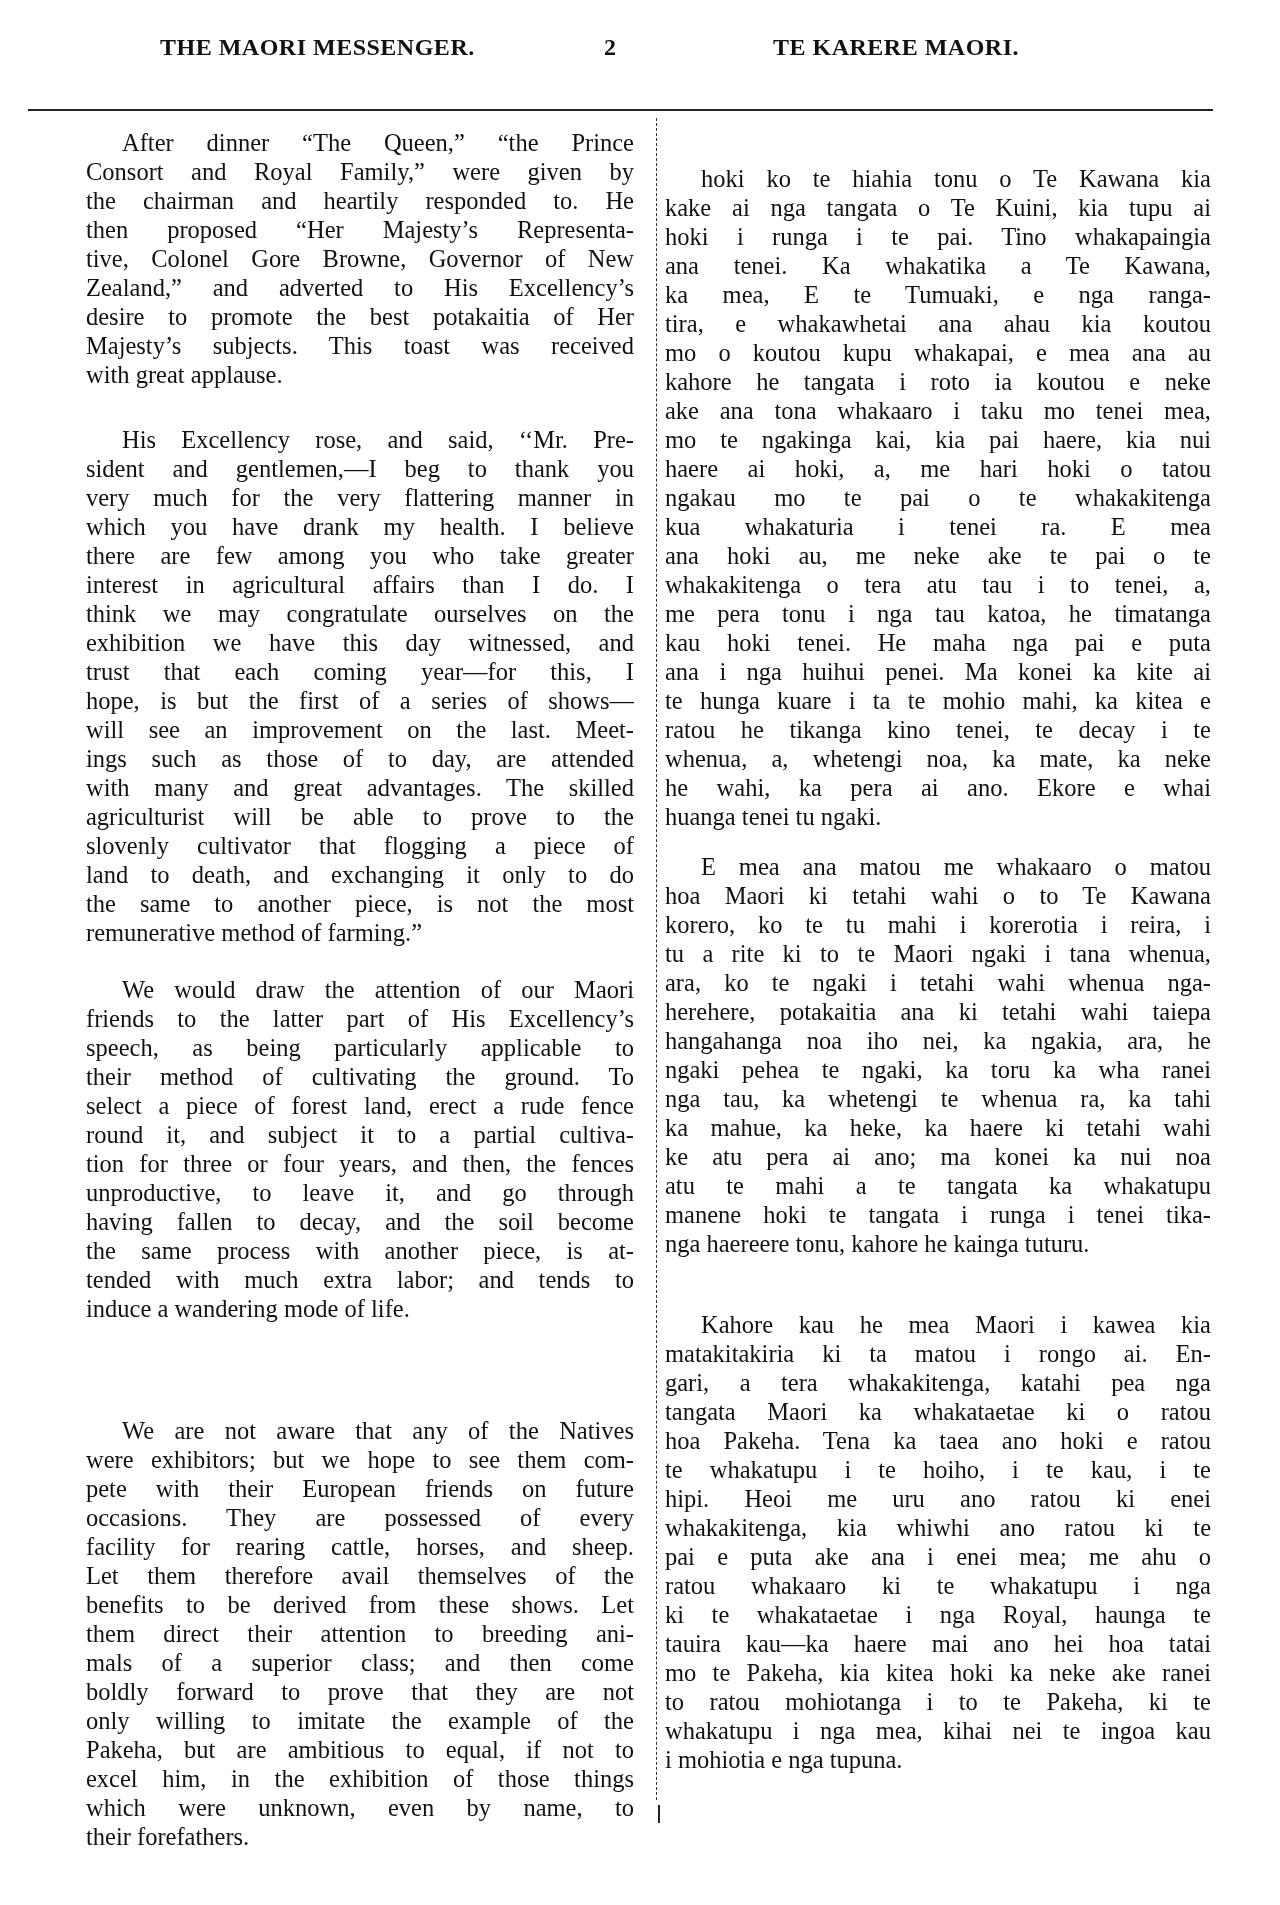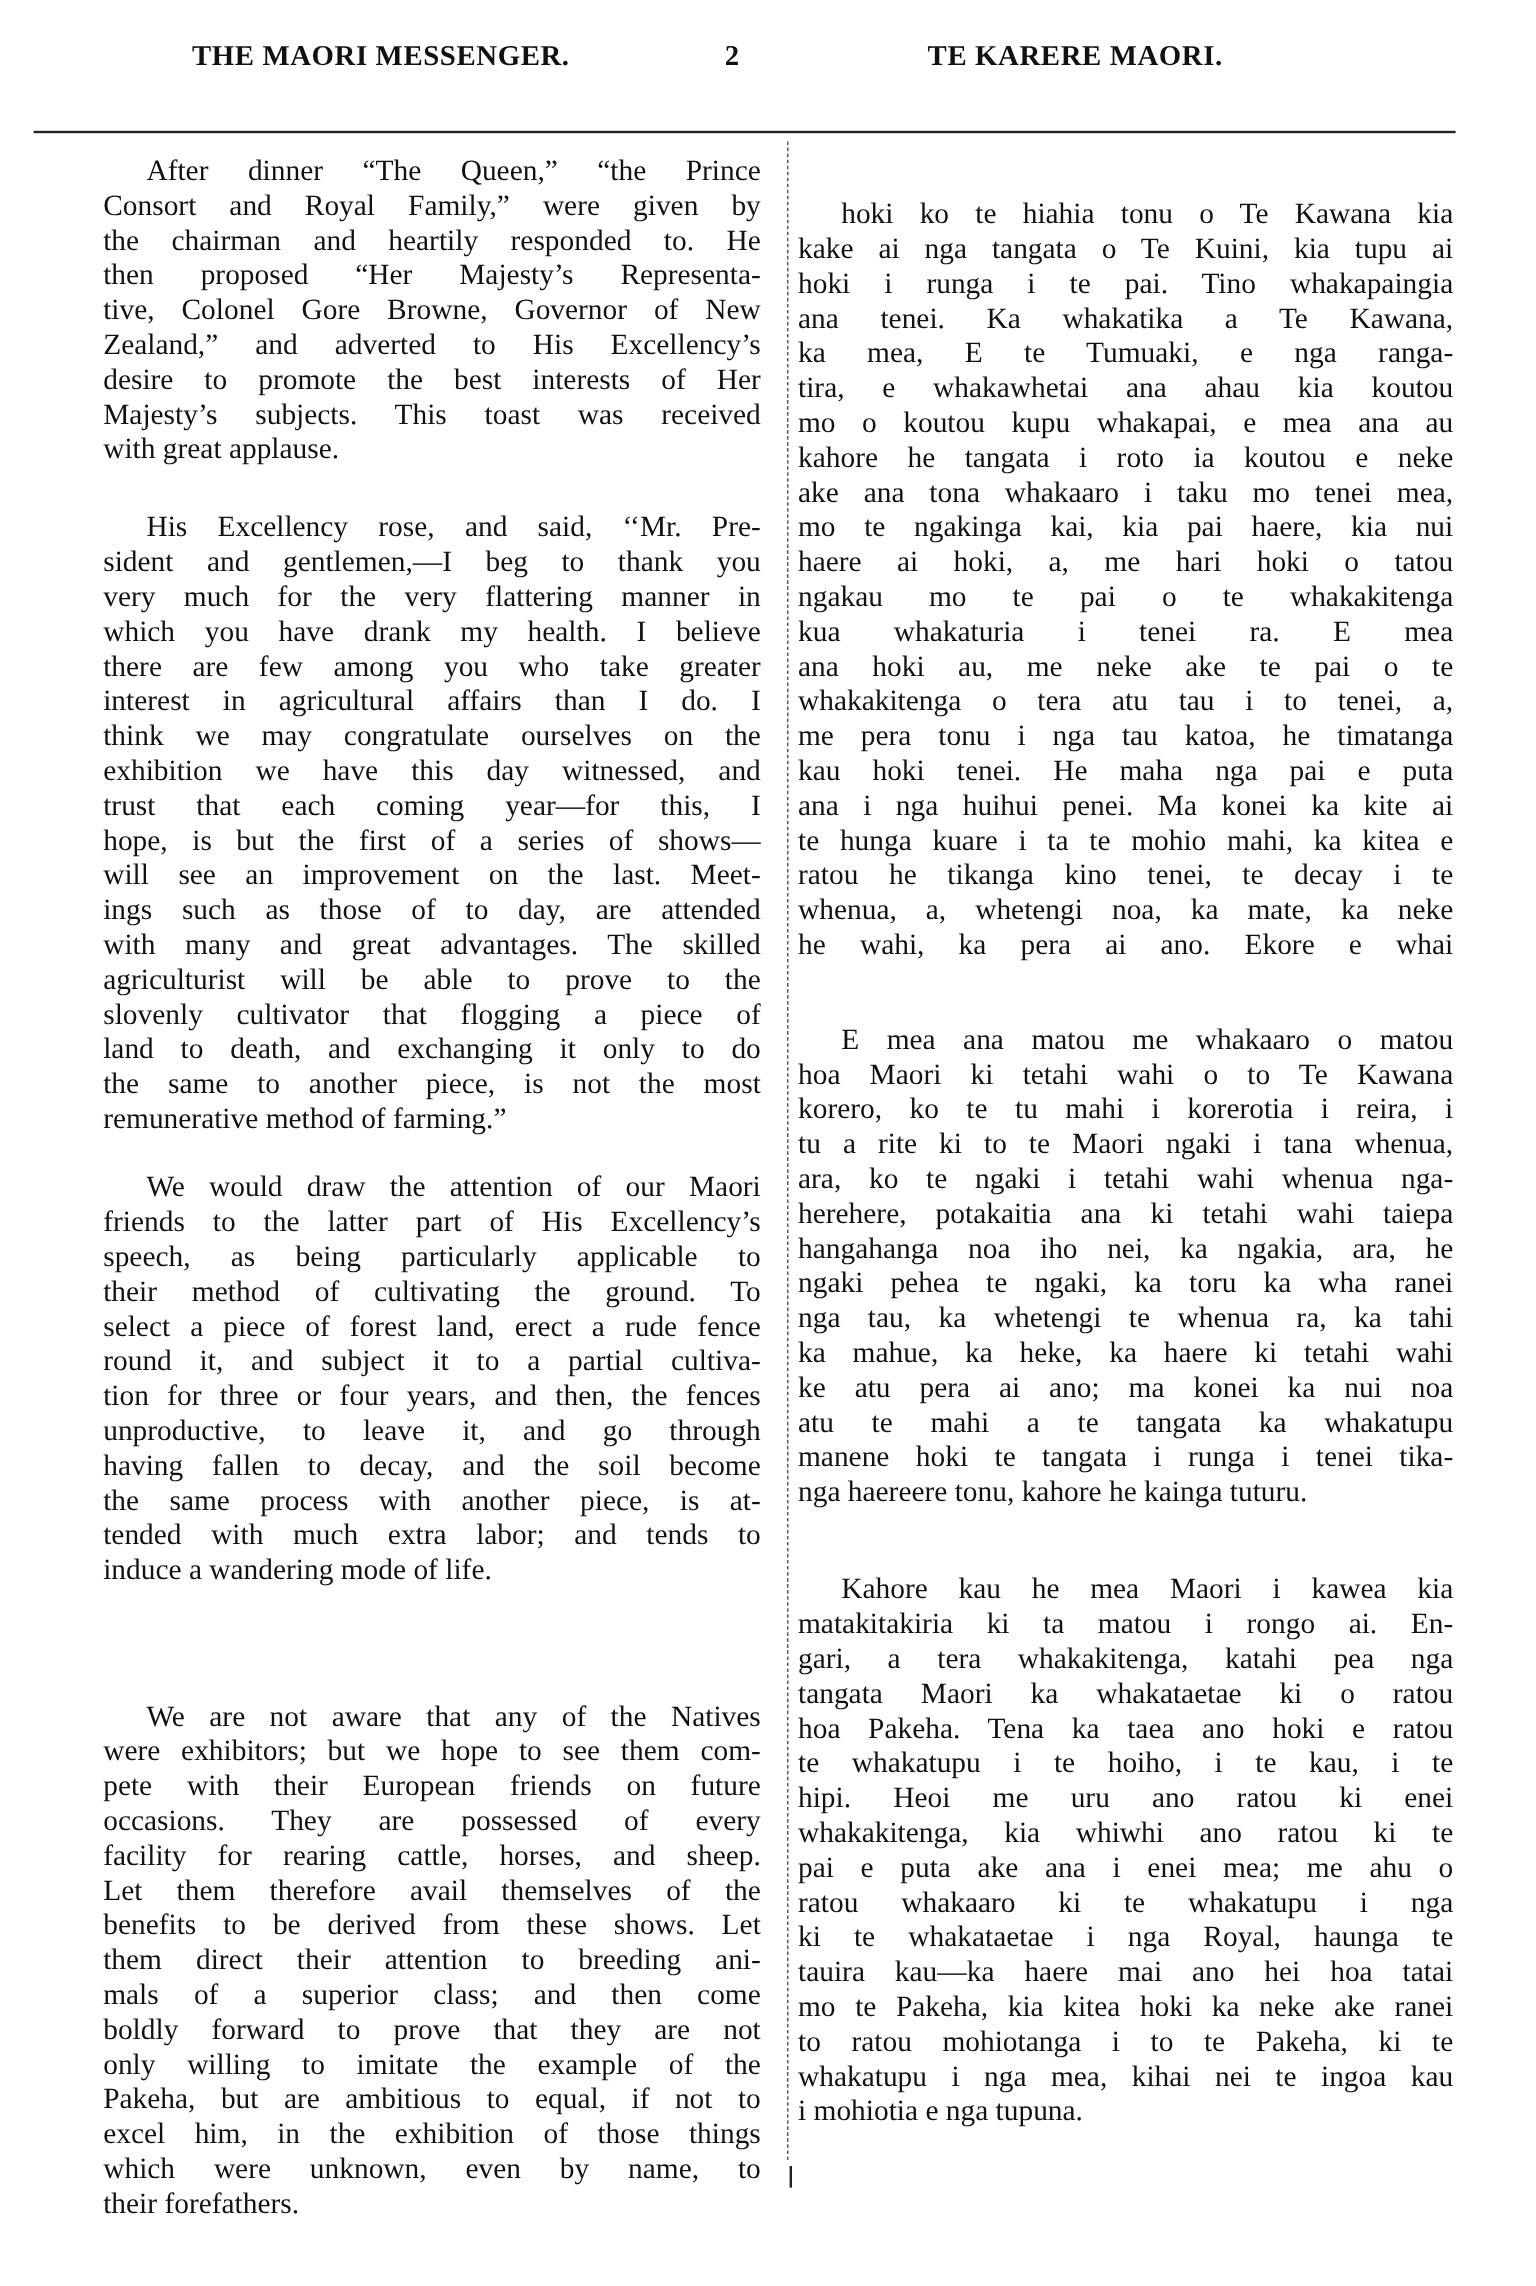--- a/index.html
+++ b/index.html
@@ -38,21 +38,21 @@
 <div class="bottom-mark"></div>
 
 <section class="column col-left" id="col-left">
     <div class="para" style="top: 128px;">
       <span class="line indent">After dinner “The Queen,” “the Prince</span>
       <span class="line">Consort and Royal Family,” were given by</span>
       <span class="line">the chairman and heartily responded to. He</span>
       <span class="line">then proposed “Her Majesty’s Representa-</span>
       <span class="line">tive, Colonel Gore Browne, Governor of New</span>
       <span class="line">Zealand,” and adverted to His Excellency’s</span>
-      <span class="line">desire to promote the best interests of Her</span>
+      <span class="line">desire to promote the best potakaitia of Her</span>
       <span class="line">Majesty’s subjects. This toast was received</span>
       <span class="line last">with great applause.</span>
     </div>
     <div class="para" style="top: 425px;">
       <span class="line indent">His Excellency rose, and said, ‘‘Mr. Pre-</span>
       <span class="line">sident and gentlemen,—I beg to thank you</span>
       <span class="line">very much for the very flattering manner in</span>
       <span class="line">which you have drank my health. I believe</span>
       <span class="line">there are few among you who take greater</span>
       <span class="line">interest in agricultural affairs than I do. I</span>
@@ -118,20 +118,21 @@
       <span class="line">kua whakaturia i tenei ra. E mea</span>
       <span class="line">ana hoki au, me neke ake te pai o te</span>
       <span class="line">whakakitenga o tera atu tau i to tenei, a,</span>
       <span class="line">me pera tonu i nga tau katoa, he timatanga</span>
       <span class="line">kau hoki tenei. He maha nga pai e puta</span>
       <span class="line">ana i nga huihui penei. Ma konei ka kite ai</span>
       <span class="line">te hunga kuare i ta te mohio mahi, ka kitea e</span>
       <span class="line">ratou he tikanga kino tenei, te decay i te</span>
       <span class="line">whenua, a, whetengi noa, ka mate, ka neke</span>
       <span class="line">he wahi, ka pera ai ano. Ekore e whai</span>
+      <span class="line last">huanga tenei tu ngaki.</span>
     </div>
     <div class="para" style="top: 852px;">
       <span class="line indent">E mea ana matou me whakaaro o matou</span>
       <span class="line">hoa Maori ki tetahi wahi o to Te Kawana</span>
       <span class="line">korero, ko te tu mahi i korerotia i reira, i</span>
       <span class="line">tu a rite ki to te Maori ngaki i tana whenua,</span>
       <span class="line">ara, ko te ngaki i tetahi wahi whenua nga-</span>
       <span class="line">herehere, potakaitia ana ki tetahi wahi taiepa</span>
       <span class="line">hangahanga noa iho nei, ka ngakia, ara, he</span>
       <span class="line">ngaki pehea te ngaki, ka toru ka wha ranei</span>

